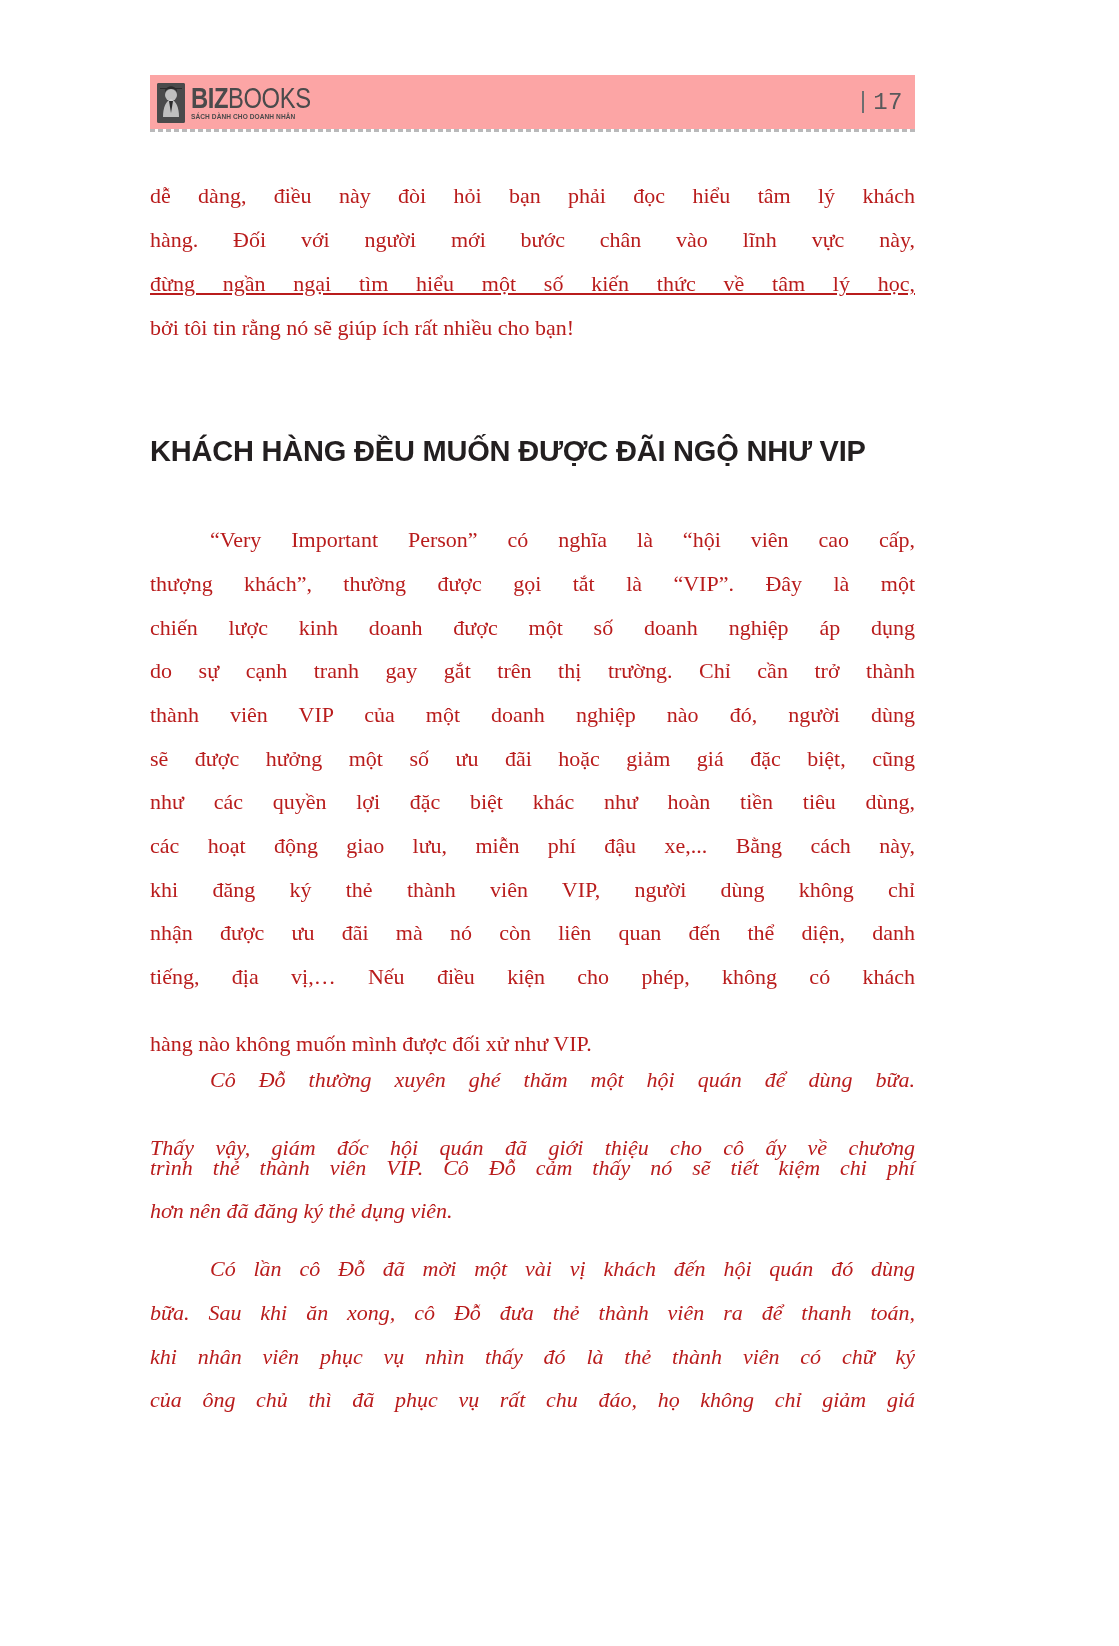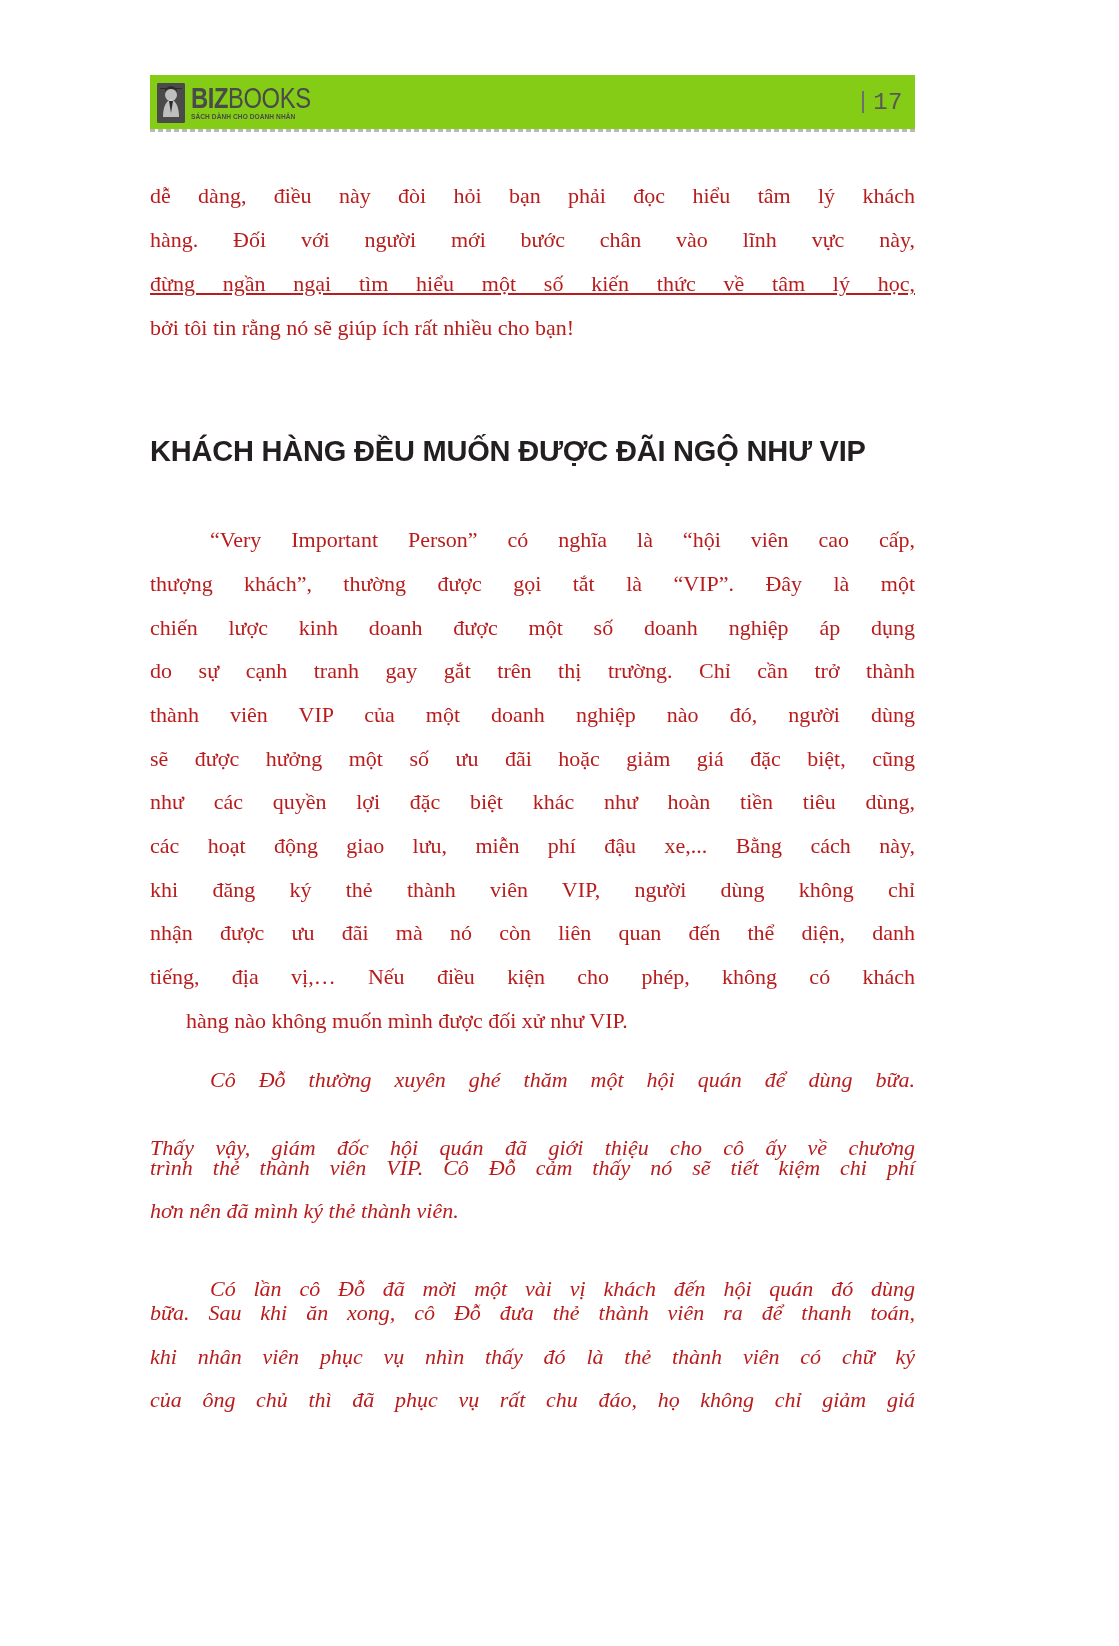--- a/index.html
+++ b/index.html
@@ -15,21 +15,21 @@
       font-family: "Liberation Serif", "DejaVu Serif", serif;
       color: #231f20;
     }
     
     .header-bar {
       position: absolute;
       left: 150px;
       top: 75px;
       width: 765px;
       height: 54px;
-      background: #84cc16;
+      background: #fca5a5;
     }
     .header-bar::after {
       content: "";
       position: absolute;
       left: 0;
       right: 0;
       bottom: -3px;
       height: 3px;
       background-image: linear-gradient(90deg, #b9b9ba 0 5px, transparent 5px 8px);
       background-size: 8px 3px;
@@ -180,28 +180,28 @@
   <div class="line justify" style="top:44px;">thượng khách”, thường được gọi tắt là “VIP”. Đây là một</div>
   <div class="line justify" style="top:88px;">chiến lược kinh doanh được một số doanh nghiệp áp dụng</div>
   <div class="line justify" style="top:131px;">do sự cạnh tranh gay gắt trên thị trường. Chỉ cần trở thành</div>
   <div class="line justify" style="top:175px;">thành viên VIP của một doanh nghiệp nào đó, người dùng</div>
   <div class="line justify" style="top:219px;">sẽ được hưởng một số ưu đãi hoặc giảm giá đặc biệt, cũng</div>
   <div class="line justify" style="top:262px;">như các quyền lợi đặc biệt khác như hoàn tiền tiêu dùng,</div>
   <div class="line justify" style="top:306px;">các hoạt động giao lưu, miễn phí đậu xe,... Bằng cách này,</div>
   <div class="line justify" style="top:350px;">khi đăng ký thẻ thành viên VIP, người dùng không chỉ</div>
   <div class="line justify" style="top:393px;">nhận được ưu đãi mà nó còn liên quan đến thể diện, danh</div>
   <div class="line justify" style="top:437px;">tiếng, địa vị,… Nếu điều kiện cho phép, không có khách</div>
-  <div class="line" style="top:481px;margin-left:36px;">hàng nào không muốn mình được đối xử như VIP.</div>
+  <div class="line" style="top:504px;">hàng nào không muốn mình được đối xử như VIP.</div>
 </div>
 
 <div class="text-block italic" style="top:1058px;">
   <div class="line justify indent" style="top:0px;">Cô Đỗ thường xuyên ghé thăm một hội quán để dùng bữa.</div>
   <div class="line justify" style="top:44px;margin-top:24px;">Thấy vậy, giám đốc hội quán đã giới thiệu cho cô ấy về chương</div>
   <div class="line justify" style="top:88px;">trình thẻ thành viên VIP. Cô Đỗ cảm thấy nó sẽ tiết kiệm chi phí</div>
-  <div class="line" style="top:131px;">hơn nên đã mình ký thẻ thành viên.</div>
+  <div class="line" style="top:131px;">hơn nên đã đăng ký thẻ dụng viên.</div>
 </div>
 
 <div class="text-block italic" style="top:1247px;">
-  <div class="line justify indent" style="top:0px;margin-top:20px;">Có lần cô Đỗ đã mời một vài vị khách đến hội quán đó dùng</div>
+  <div class="line justify indent" style="top:0px;">Có lần cô Đỗ đã mời một vài vị khách đến hội quán đó dùng</div>
   <div class="line justify" style="top:44px;">bữa. Sau khi ăn xong, cô Đỗ đưa thẻ thành viên ra để thanh toán,</div>
   <div class="line justify" style="top:88px;">khi nhân viên phục vụ nhìn thấy đó là thẻ thành viên có chữ ký</div>
   <div class="line justify" style="top:131px;">của ông chủ thì đã phục vụ rất chu đáo, họ không chỉ giảm giá</div>
 </div>
 
 </body></html>

